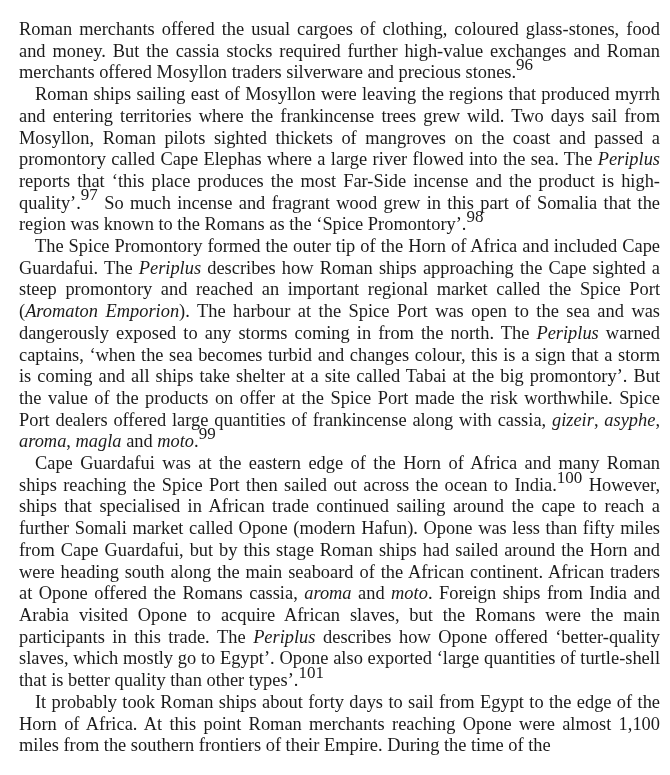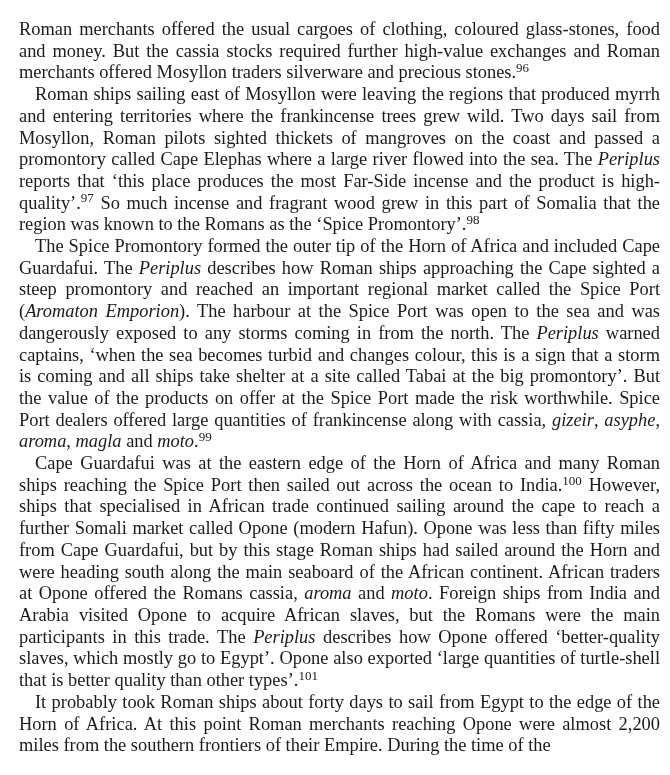--- a/index.html
+++ b/index.html
@@ -33,31 +33,31 @@
     text-indent: 16px;
   }
   .para.no-indent {
     text-indent: 0;
   }
   .para em {
     font-style: italic;
     margin-top: 14px;
   }
   .para sup.fn {
-    font-size: 13px;
+    font-size: 17px;
     line-height: 0;
     position: relative;
     top: -0.48em;
     vertical-align: baseline;
   }
 </style>
 </head>
 <body>
 
 <div class="page">
   <div class="text-block">
     <p class="para no-indent"><span>Roman merchants offered the usual cargoes of clothing, coloured glass-stones, food and money. But the cassia stocks required further high-value exchanges and Roman merchants offered Mosyllon traders silverware and precious stones.</span><sup class="fn">96</sup></p>
     <p class="para"><span>Roman ships sailing east of Mosyllon were leaving the regions that produced myrrh and entering territories where the frankincense trees grew wild. Two days sail from Mosyllon, Roman pilots sighted thickets of mangroves on the coast and passed a promontory called Cape Elephas where a large river flowed into the sea. The </span><em>Periplus</em><span> reports that ‘this place produces the most Far-Side incense and the product is high-quality’.</span><sup class="fn">97</sup><span> So much incense and fragrant wood grew in this part of Somalia that the region was known to the Romans as the ‘Spice Promontory’.</span><sup class="fn">98</sup></p>
     <p class="para"><span>The Spice Promontory formed the outer tip of the Horn of Africa and included Cape Guardafui. The </span><em>Periplus</em><span> describes how Roman ships approaching the Cape sighted a steep promontory and reached an important regional market called the Spice Port (</span><em>Aromaton Emporion</em><span>). The harbour at the Spice Port was open to the sea and was dangerously exposed to any storms coming in from the north. The </span><em>Periplus</em><span> warned captains, ‘when the sea becomes turbid and changes colour, this is a sign that a storm is coming and all ships take shelter at a site called Tabai at the big promontory’. But the value of the products on offer at the Spice Port made the risk worthwhile. Spice Port dealers offered large quantities of frankincense along with cassia, </span><em>gizeir</em><span>, </span><em>asyphe</em><span>, </span><em>aroma</em><span>, </span><em>magla</em><span> and </span><em>moto</em><span>.</span><sup class="fn">99</sup></p>
     <p class="para"><span>Cape Guardafui was at the eastern edge of the Horn of Africa and many Roman ships reaching the Spice Port then sailed out across the ocean to India.</span><sup class="fn">100</sup><span> However, ships that specialised in African trade continued sailing around the cape to reach a further Somali market called Opone (modern Hafun). Opone was less than fifty miles from Cape Guardafui, but by this stage Roman ships had sailed around the Horn and were heading south along the main seaboard of the African continent. African traders at Opone offered the Romans cassia, </span><em>aroma</em><span> and </span><em>moto</em><span>. Foreign ships from India and Arabia visited Opone to acquire African slaves, but the Romans were the main participants in this trade. The </span><em>Periplus</em><span> describes how Opone offered ‘better-quality slaves, which mostly go to Egypt’. Opone also exported ‘large quantities of turtle-shell that is better quality than other types’.</span><sup class="fn">101</sup></p>
-    <p class="para"><span>It probably took Roman ships about forty days to sail from Egypt to the edge of the Horn of Africa. At this point Roman merchants reaching Opone were almost 2,200 miles from the southern frontiers of their Empire. During the time of the</span></p>
+    <p class="para"><span>It probably took Roman ships about forty days to sail from Egypt to the edge of the Horn of Africa. At this point Roman merchants reaching Opone were almost 1,100 miles from the southern frontiers of their Empire. During the time of the</span></p>
   </div>
 </div>
 
 </body></html>

